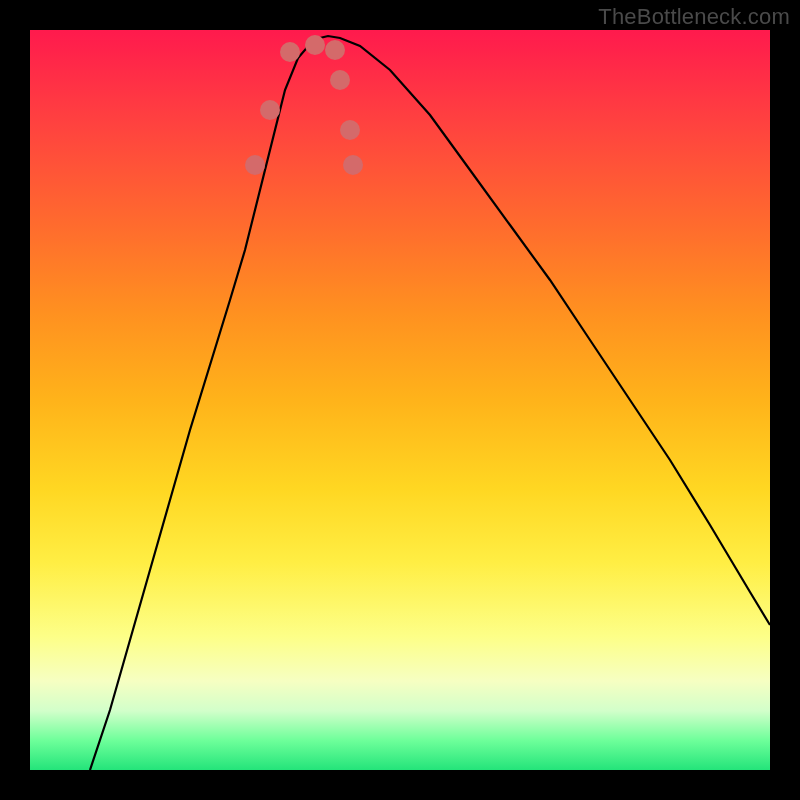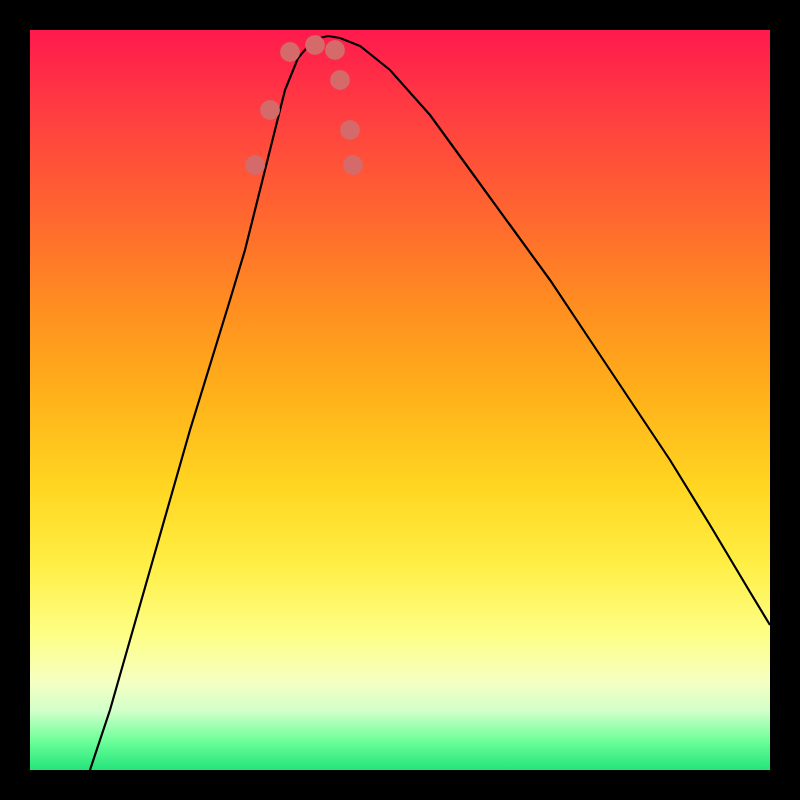--- a/index.html
+++ b/index.html
@@ -70,13 +70,14 @@
           <circle cx="285" cy="15" r="10" fill="#d46a6a"></circle>
           <circle cx="305" cy="20" r="10" fill="#d46a6a"></circle>
           <circle cx="310" cy="50" r="10" fill="#d46a6a"></circle>
           <circle cx="320" cy="100" r="10" fill="#d46a6a"></circle>
           <circle cx="323" cy="135" r="10" fill="#d46a6a"></circle>
         </g>
     </svg>
 
   </div>
 
+  <div class="watermark">TheBottleneck.com</div>
 </div>
 
 </body></html>

